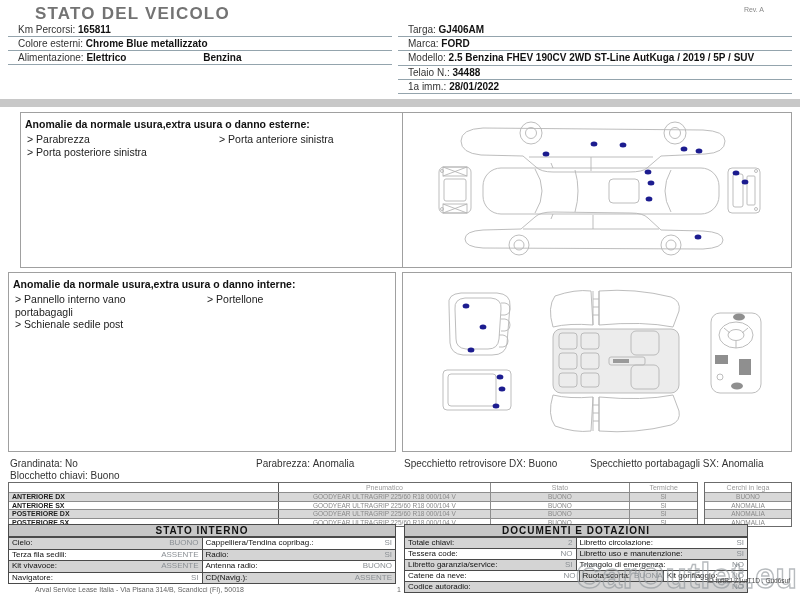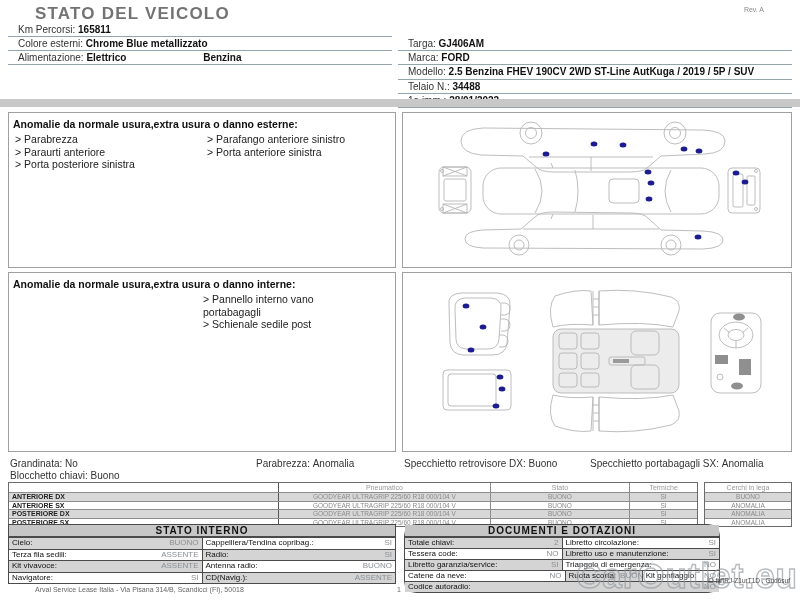--- a/index.html
+++ b/index.html
@@ -4,31 +4,31 @@
 <style>
   html,body{margin:0;padding:0;background:#ffffff;}
   .page{position:relative;width:800px;height:600px;background:#ffffff;overflow:hidden;
         font-family:"Liberation Sans", sans-serif;color:#222;}
 
   .doc-title{position:absolute;left:35px;top:4px;font-size:17px;font-weight:bold;
              color:#737373;letter-spacing:1.2px;}
   .rev{position:absolute;right:36px;top:6px;font-size:7px;color:#888;}
 
   .info-left{position:absolute;left:8px;top:23px;width:384px;font-size:10px;}
-  .info-right{position:absolute;left:398px;top:37px;width:394px;font-size:10px;}
+  .info-right{position:absolute;left:398px;top:23px;width:394px;font-size:10px;}
   .info-row{border-bottom:1px solid #94a4ad;min-height:13px;line-height:13px;padding:0 0 0 2px;}
   .info-row b{font-weight:bold;color:#111;}
   .info-row .lbl{color:#333;margin-left:8px;}
   .info-right .wrapv{display:block;padding-right:28px;line-height:12px;padding-top:1px;padding-bottom:1px;}
   .val2{margin-left:74px;}
 
   .divider-bar{position:absolute;left:0;top:99px;width:800px;height:8px;background:#c8c8c8;}
 
   .panel{position:absolute;border:1px solid #a0a0a0;background:#fff;box-sizing:border-box;}
-  .ext-text{left:8px;top:112px;width:388px;height:156px;}
+  .ext-text{left:20px;top:112px;width:388px;height:156px;}
   .ext-diag{left:402px;top:112px;width:390px;height:156px;}
   .int-text{left:8px;top:272px;width:388px;height:180px;}
   .int-diag{left:402px;top:272px;width:390px;height:180px;}
   .panel-title{font-weight:bold;font-size:10.5px;padding:5px 4px 3px 4px;color:#111;}
   .anom-cols{display:flex;padding-left:6px;font-size:10.5px;line-height:12.5px;color:#222;justify-content:flex-end;}
   .anom-c1{width:162px;padding-right:30px;}
   .anom-c2{flex:1;}
   .panel svg{display:block;}
 
   .summary{position:absolute;left:8px;top:458px;width:786px;height:24px;font-size:10px;color:#333;}
@@ -48,21 +48,21 @@
   .cerchi-table .t-head{display:block;}
   .cerchi-table .t-row{display:block;}
   .shade{background:#d8d8d8;}
   .c-pos{width:270px;text-align:left;padding-left:3px;box-sizing:border-box;font-weight:bold;color:#222;font-size:7px;}
   .c-spec{width:212px;border-left:1px solid #555;box-sizing:border-box;}
   .c-stato{width:140px;border-left:1px solid #8d8d8d;box-sizing:border-box;}
   .c-term{width:68px;border-left:1px solid #8d8d8d;box-sizing:border-box;}
 
   .kv-table{position:absolute;border:1px solid #4a4a4a;box-sizing:border-box;background:#fff;font-size:8px;}
   .si-table{left:8px;top:524px;width:388px;}
-  .doc-table{left:404px;top:524px;width:316px;border-radius:12px;}
+  .doc-table{left:404px;top:524px;width:344px;}
   .kv-title{background:#c6c6c6;font-weight:bold;color:#111;text-align:center;font-size:10px;
             height:11px;line-height:11px;letter-spacing:1px;border-bottom:1px solid #4a4a4a;}
   .kv-row{display:flex;border-top:1px solid #4a4a4a;}
   .kv-row:first-of-type{border-top:none;}
   .si-table .kv-row{height:10.5px;line-height:10.5px;}
   .doc-table .kv-row{height:10px;line-height:10px;}
   .kv-cell{flex:1;display:flex;justify-content:space-between;padding:0 3px;box-sizing:border-box;overflow:hidden;white-space:nowrap;}
   .kv-cell.rgt{border-left:1px solid #4a4a4a;}
   .kv-split{flex:1;display:flex;border-left:1px solid #4a4a4a;box-sizing:border-box;overflow:hidden;}
   .kv-split .sub{flex:1;display:flex;justify-content:space-between;padding:0 3px;box-sizing:border-box;overflow:hidden;white-space:nowrap;}
@@ -126,25 +126,23 @@
     </div>
   </div>
 
   <div class="divider-bar"></div>
 
   <div class="panel ext-text">
     <div class="panel-title">Anomalie da normale usura,extra usura o danno esterne:</div>
     <div class="anom-cols">
       <div class="anom-c1">
         <div class="anom-item">&gt; Parabrezza</div>
-        <div class="anom-item">&gt; Paraurti anteriore</div>
         <div class="anom-item">&gt; Porta posteriore sinistra</div>
       </div>
       <div class="anom-c2">
-        <div class="anom-item">&gt; Parafango anteriore sinistro</div>
         <div class="anom-item">&gt; Porta anteriore sinistra</div>
       </div>
     </div>
   </div>
 
   <div class="panel ext-diag">
     <svg id="ext-svg" viewBox="0 0 388 154" width="388" height="154">
       <g stroke="#b6b6b6" fill="none" stroke-width="0.9">
 
         <g>
@@ -208,20 +206,23 @@
         <ellipse cx="295" cy="124" rx="3.4" ry="2.5" fill="#1c1c8f"></ellipse>
       </svg>
   </div>
 
   <div class="panel int-text">
     <div class="panel-title">Anomalie da normale usura,extra usura o danno interne:</div>
     <div class="anom-cols">
       <div class="anom-c1">
         <div class="anom-item">&gt; Pannello interno vano portabagagli</div>
         <div class="anom-item">&gt; Schienale sedile post</div>
+      </div>
+      <div class="anom-c2">
+        <div class="anom-item">&gt; Portellone</div>
       </div>
     </div>
   </div>
 
   <div class="panel int-diag">
     <svg id="int-svg" viewBox="0 0 388 178" width="388" height="178">
       <g stroke="#b6b6b6" fill="none" stroke-width="0.9">
         <g>
           <path d="M46,32 Q44,21 58,20 L94,20 Q108,21 107,33 L104,70 Q103,82 89,82 L60,82 Q48,81 47,70 Z"></path>
           <path d="M52,36 Q51,26 62,25 L88,25 Q99,26 98,36 L96,66 Q95,76 85,76 L63,76 Q53,75 53,66 Z"></path>

